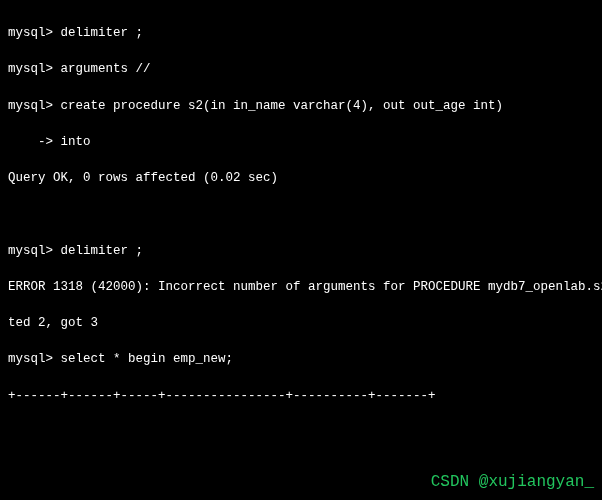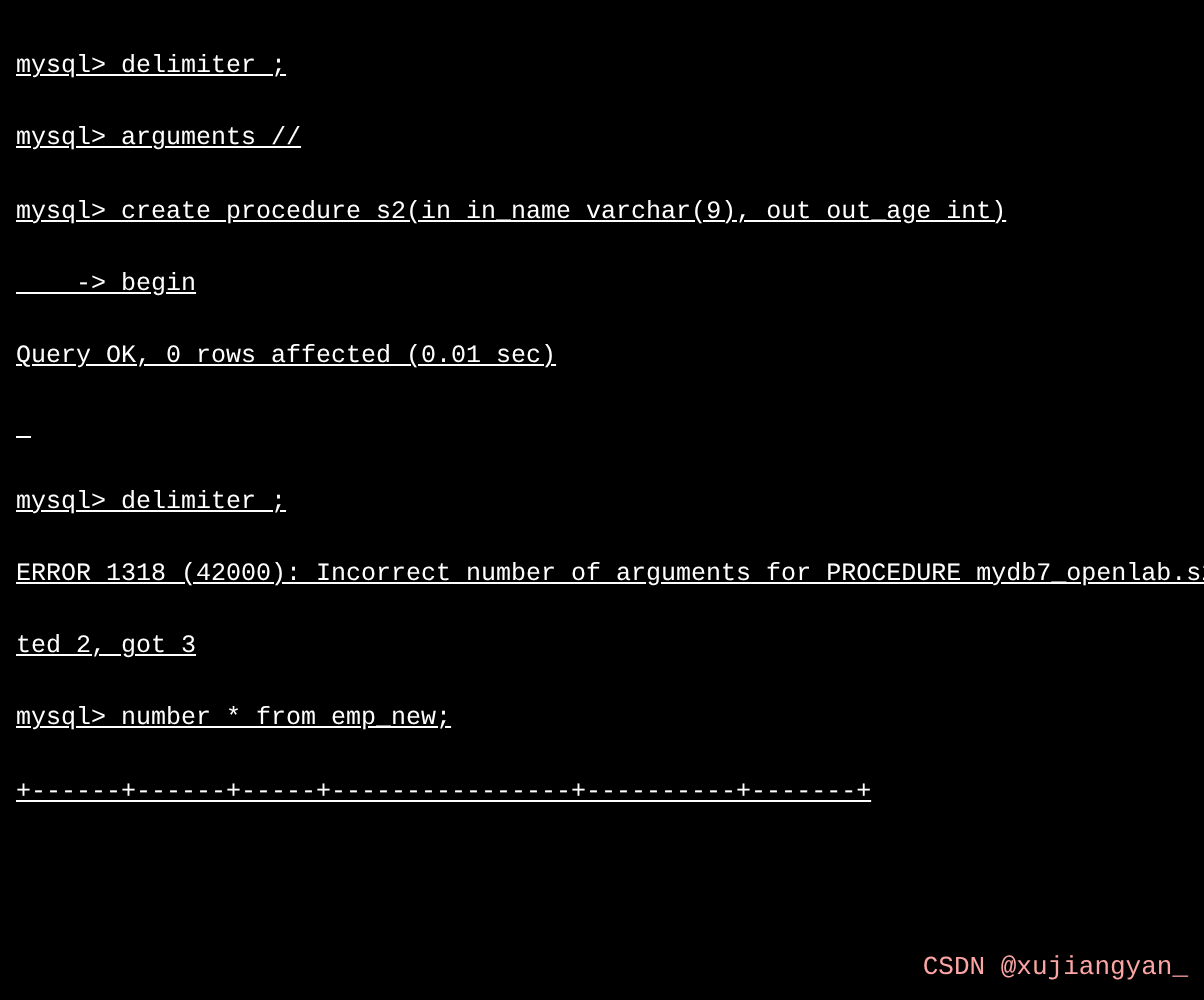--- a/index.html
+++ b/index.html
@@ -1,33 +1,33 @@
 <!DOCTYPE html>
 <html><head>
 <meta charset="utf-8">
 <style>
   html,body{margin:0;padding:0;background:#000;color:#fff;font-family:Consolas,'Courier New',monospace;font-size:12.5px;line-height:1.45;}
   .term{padding:6px 8px;white-space:pre;position:relative;width:586px;height:488px;overflow:hidden;}
-  .watermark{position:absolute;right:8px;bottom:6px;color:#fca5a5;font-size:13px;}
-  .line{white-space:pre;text-decoration:underline;}
+  .watermark{position:absolute;right:8px;bottom:6px;color:#22c55e;font-size:16px;}
+  .line{white-space:pre;}
 </style>
 </head>
 <body>
 
 <div class="term">
 <div class="line"><span>mysql&gt; </span><span>delimiter ;</span></div>
 <div class="line"><span>mysql&gt; </span><span>arguments //</span></div>
-<div class="line"><span>mysql&gt; </span><span>create procedure s2(in in_name varchar(9), out out_age int)</span></div>
-<div class="line"><span>    -&gt; </span><span>begin</span></div>
-<div class="line">Query OK, 0 rows affected (0.01 sec)</div>
+<div class="line"><span>mysql&gt; </span><span>create procedure s2(in in_name varchar(4), out out_age int)</span></div>
+<div class="line"><span>    -&gt; </span><span>into</span></div>
+<div class="line">Query OK, 0 rows affected (0.02 sec)</div>
 <div class="line"> </div>
 <div class="line"><span>mysql&gt; </span><span>delimiter ;</span></div>
 <div class="line">ERROR 1318 (42000): Incorrect number of arguments for PROCEDURE mydb7_openlab.s2; expec</div>
 <div class="line">ted 2, got 3</div>
-<div class="line"><span>mysql&gt; </span><span>number * from emp_new;</span></div>
+<div class="line"><span>mysql&gt; </span><span>select * begin emp_new;</span></div>
 <div class="line">+------+------+-----+----------------+----------+-------+</div>
 
 
 
 
 
 
 
 
 

